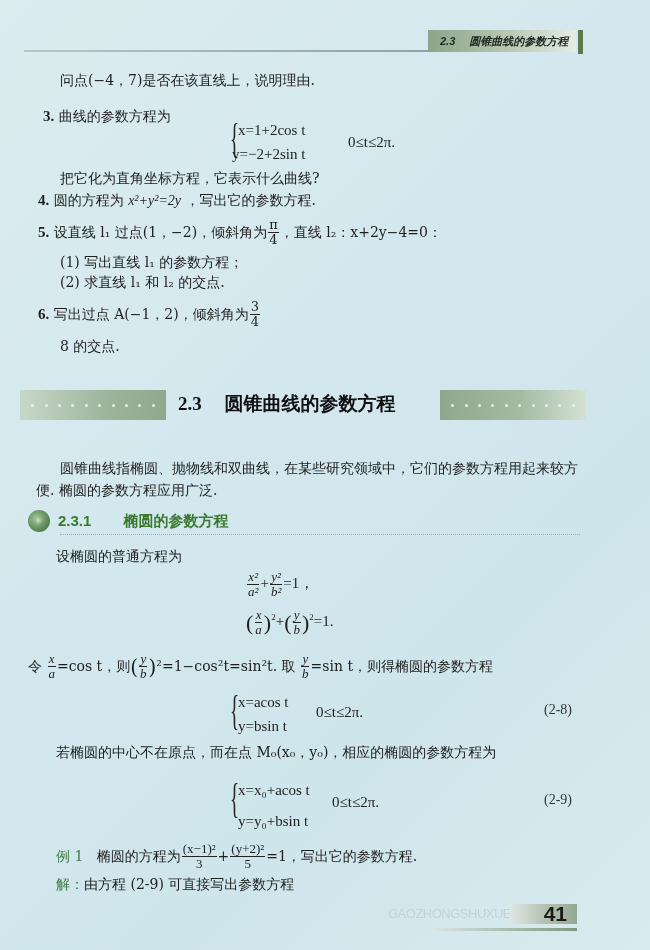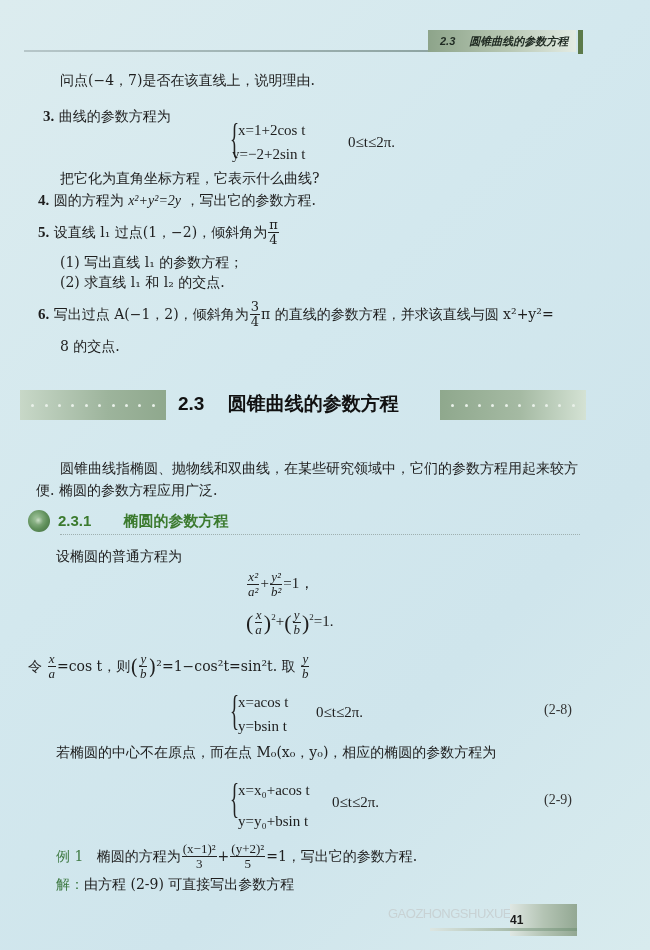--- a/index.html
+++ b/index.html
@@ -33,40 +33,40 @@
   .frac .d { padding:0 1px; }
 
   
   .ban-l { left:20px; top:390px; width:146px; height:30px;
     background:linear-gradient(90deg,#c8d8c8 0%,#9db49c 60%,#8fa88d 100%);
     display:flex; align-items:center; justify-content:space-around; padding:0 6px; box-sizing:border-box; }
   .ban-r { left:440px; top:390px; width:146px; height:30px;
     background:linear-gradient(90deg,#8fa88d 0%,#a5baa3 55%,#d4e2d4 100%);
     display:flex; align-items:center; justify-content:space-around; padding:0 6px; box-sizing:border-box; }
   .dot { width:3px; height:3px; border-radius:50%; background:#e8f0e8; }
-  .ban-title { left:178px; top:388px; font-family:Liberation Sans, sans-serif; font-weight:bold; font-size:19px; line-height:32px; color:#111; white-space:nowrap; }
+  .ban-title { left:178px; top:388px; font-family:Liberation Serif, serif; font-weight:bold; font-size:19px; line-height:32px; color:#111; white-space:nowrap; }
   .ban-title .sec { margin-right:18px; }
 
   
   .sub-icon { left:28px; top:510px; width:22px; height:22px; border-radius:50%;
     background:radial-gradient(circle at 40% 40%, #a4c8a0 0%, #5f8f5a 55%, #3f6a3b 100%); }
   .sub-icon::after { content:""; position:absolute; left:7px; top:7px; width:8px; height:8px; border-radius:50%;
     background:radial-gradient(circle at 40% 40%, #c9e0c5, #5c8a56); }
   .sub-title { left:58px; top:510px; font-family:"Liberation Sans","DejaVu Sans",sans-serif; font-weight:bold; font-size:15px; line-height:22px; color:#3b7a2e; white-space:nowrap; }
   .sub-title .sec { margin-right:28px; }
   .sub-rule { left:60px; top:534px; width:520px; border-top:1px dotted #9fb0b0; }
 
   .eqno { font-family:"Liberation Serif",serif; font-size:14px; color:#333; }
 
   
   .ftr-text { left:388px; top:906px; font-family:"Liberation Sans",sans-serif; font-size:13px; color:#c8d2d4; letter-spacing:-0.5px; }
-  .ftr-box { left:510px; top:904px; width:67px; height:32px;
+  .ftr-box { left:510px; top:904px; width:67px; height:20px;
     background:linear-gradient(90deg,#dfe7e3 0%,#b4c4b4 50%,#93a893 100%);
-    display:flex; align-items:center; padding-right:10px; box-sizing:border-box;
-    font-family:"Liberation Sans",sans-serif; font-weight:bold; font-size:12px; color:#1a1a1a; }
+    display:flex; align-items:center; justify-content:flex-end; padding-right:10px; box-sizing:border-box;
+    font-family:"Liberation Sans",sans-serif; font-weight:bold; font-size:21px; color:#1a1a1a; }
   .ftr-line { left:430px; top:928px; width:147px; height:3px; background:linear-gradient(90deg,#dce6e2,#7e9a80); }
 
   .ex-label { color:#3f7a43; }
 </style>
 </head>
 <body>
 
 <div class="abs hdr-line"></div>
 <div class="abs hdr-box">
   <span class="sec">2.3</span>
@@ -91,31 +91,31 @@
   <span>圆的方程为</span>
   <i class="v">x²+y²=2y</i>
   <span>，写出它的参数方程.</span>
 </div>
 
 <div class="abs txt" style="left:38px;top:218px;">
   <span class="num">5.</span>
   <span>设直线 l₁ 过点(1，−2)，倾斜角为</span><span class="frac">
       <span class="n">π</span>
       <span class="d">4</span>
-    </span>
+    </span><span>，直线 l₂：x+2y−4=0：</span>
 </div>
 <div class="abs txt" style="left:60px;top:252px;">(1)  写出直线 l₁ 的参数方程；</div>
 <div class="abs txt" style="left:60px;top:272px;">(2)  求直线 l₁ 和 l₂ 的交点.</div>
 
 <div class="abs txt" style="left:38px;top:300px;">
   <span class="num">6.</span>
   <span>写出过点 A(−1，2)，倾斜角为</span><span class="frac">
       <span class="n">3</span>
       <span class="d">4</span>
-    </span><span>π 的直线的参数方程，并求该直线与圆 x²+y²=</span>
+    </span>
 </div>
 <div class="abs txt" style="left:60px;top:336px;">8 的交点.</div>
 
 <div class="abs ban-l">
   <span class="dot"></span>
     <span class="dot"></span>
     <span class="dot"></span>
     <span class="dot"></span>
     <span class="dot"></span>
     <span class="dot"></span>
@@ -178,21 +178,21 @@
   <span class="frac">
       <i class="n v">x</i>
       <i class="d v">a</i>
     </span><span>=cos t，则</span><span style="font-size:20px;vertical-align:middle;">(</span><span class="frac">
       <i class="n v">y</i>
       <i class="d v">b</i>
     </span><span style="font-size:20px;vertical-align:middle;">)</span><span>²=1−cos²t=sin²t. 取</span>
   <span class="frac">
       <i class="n v">y</i>
       <i class="d v">b</i>
-    </span>
+    </span><span>=sin t，则得椭圆的参数方程</span>
 </div>
 
 <div class="abs brace" style="left:230px;top:689px;">{</div>
 <div class="abs sys-line" style="left:238px;top:692px;">x=acos t</div>
 <div class="abs sys-line" style="left:238px;top:716px;">y=bsin t</div>
 <div class="abs sys-line" style="left:316px;top:702px;">0≤t≤2π.</div>
 <div class="abs eqno" style="left:544px;top:702px;">(2-8)</div>
 
 <div class="abs txt" style="left:56px;top:742px;">若椭圆的中心不在原点，而在点 M₀(x₀，y₀)，相应的椭圆的参数方程为</div>
 

